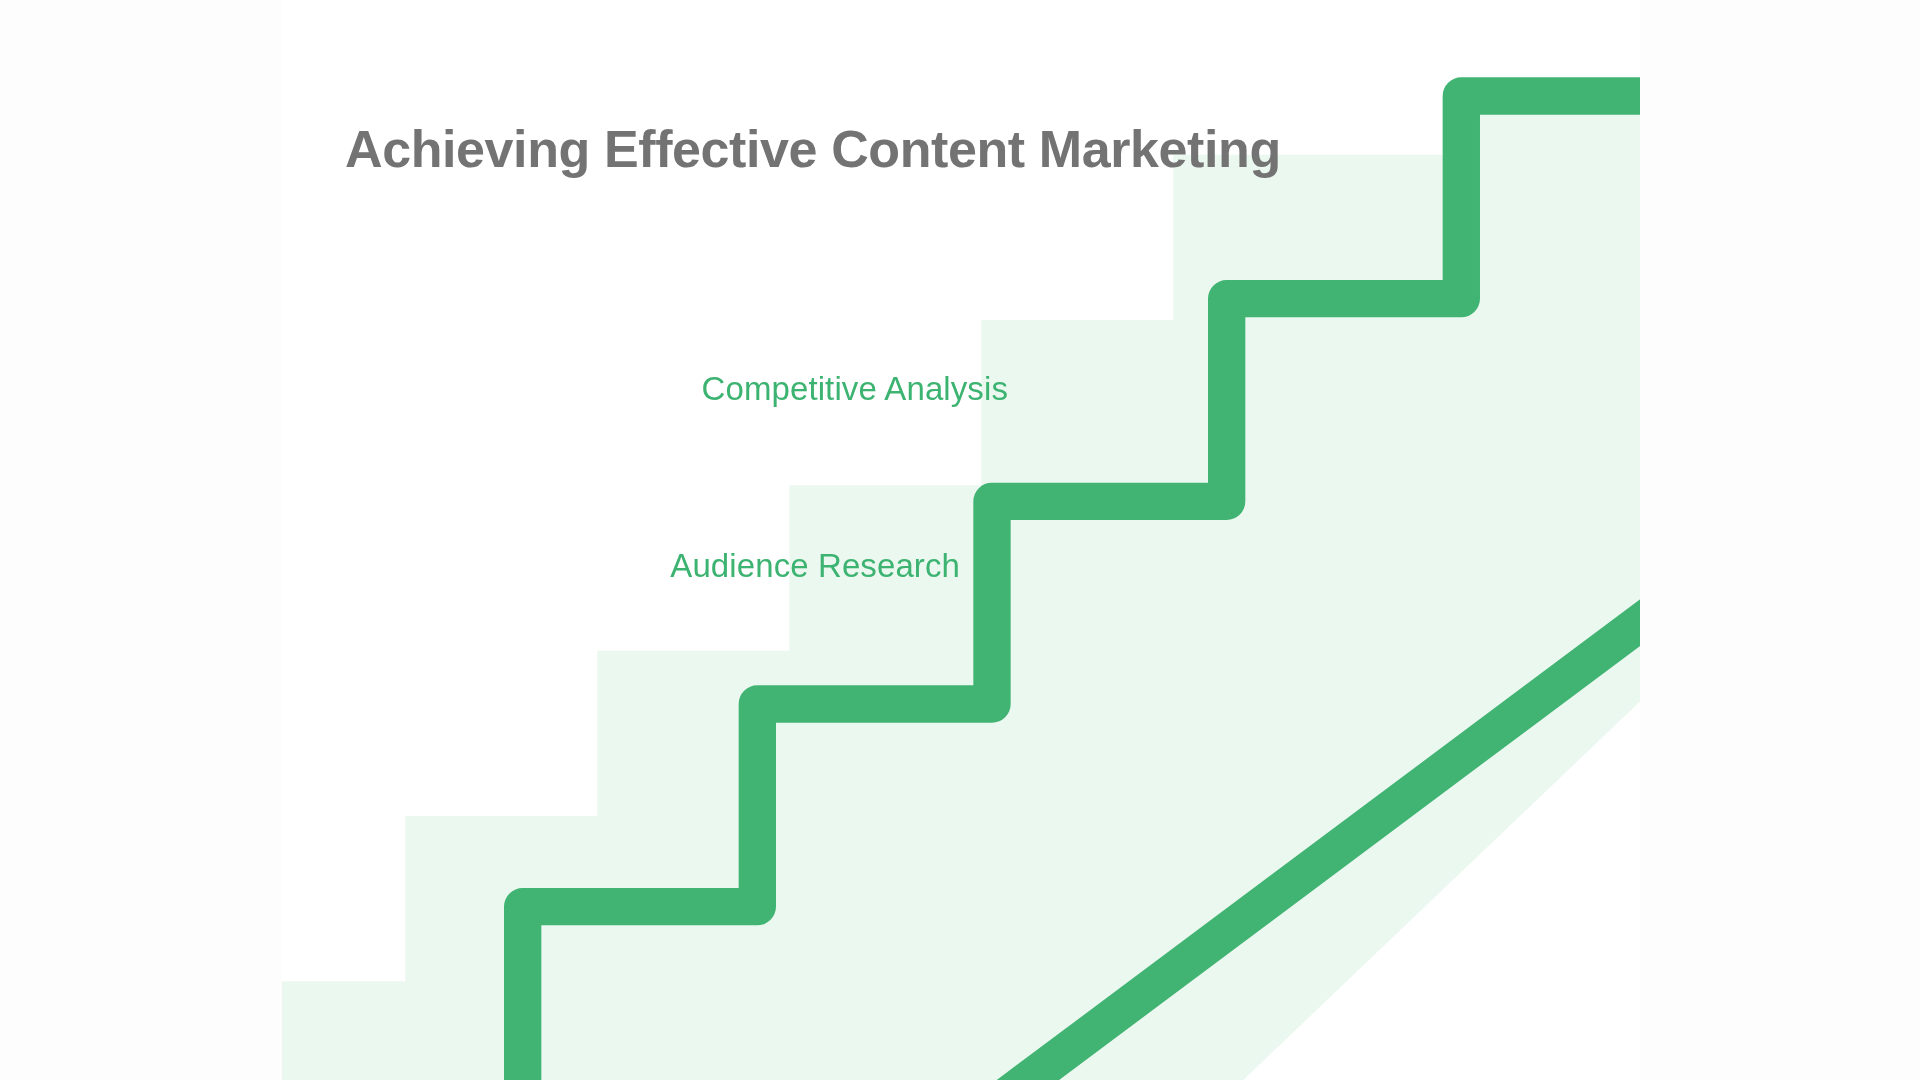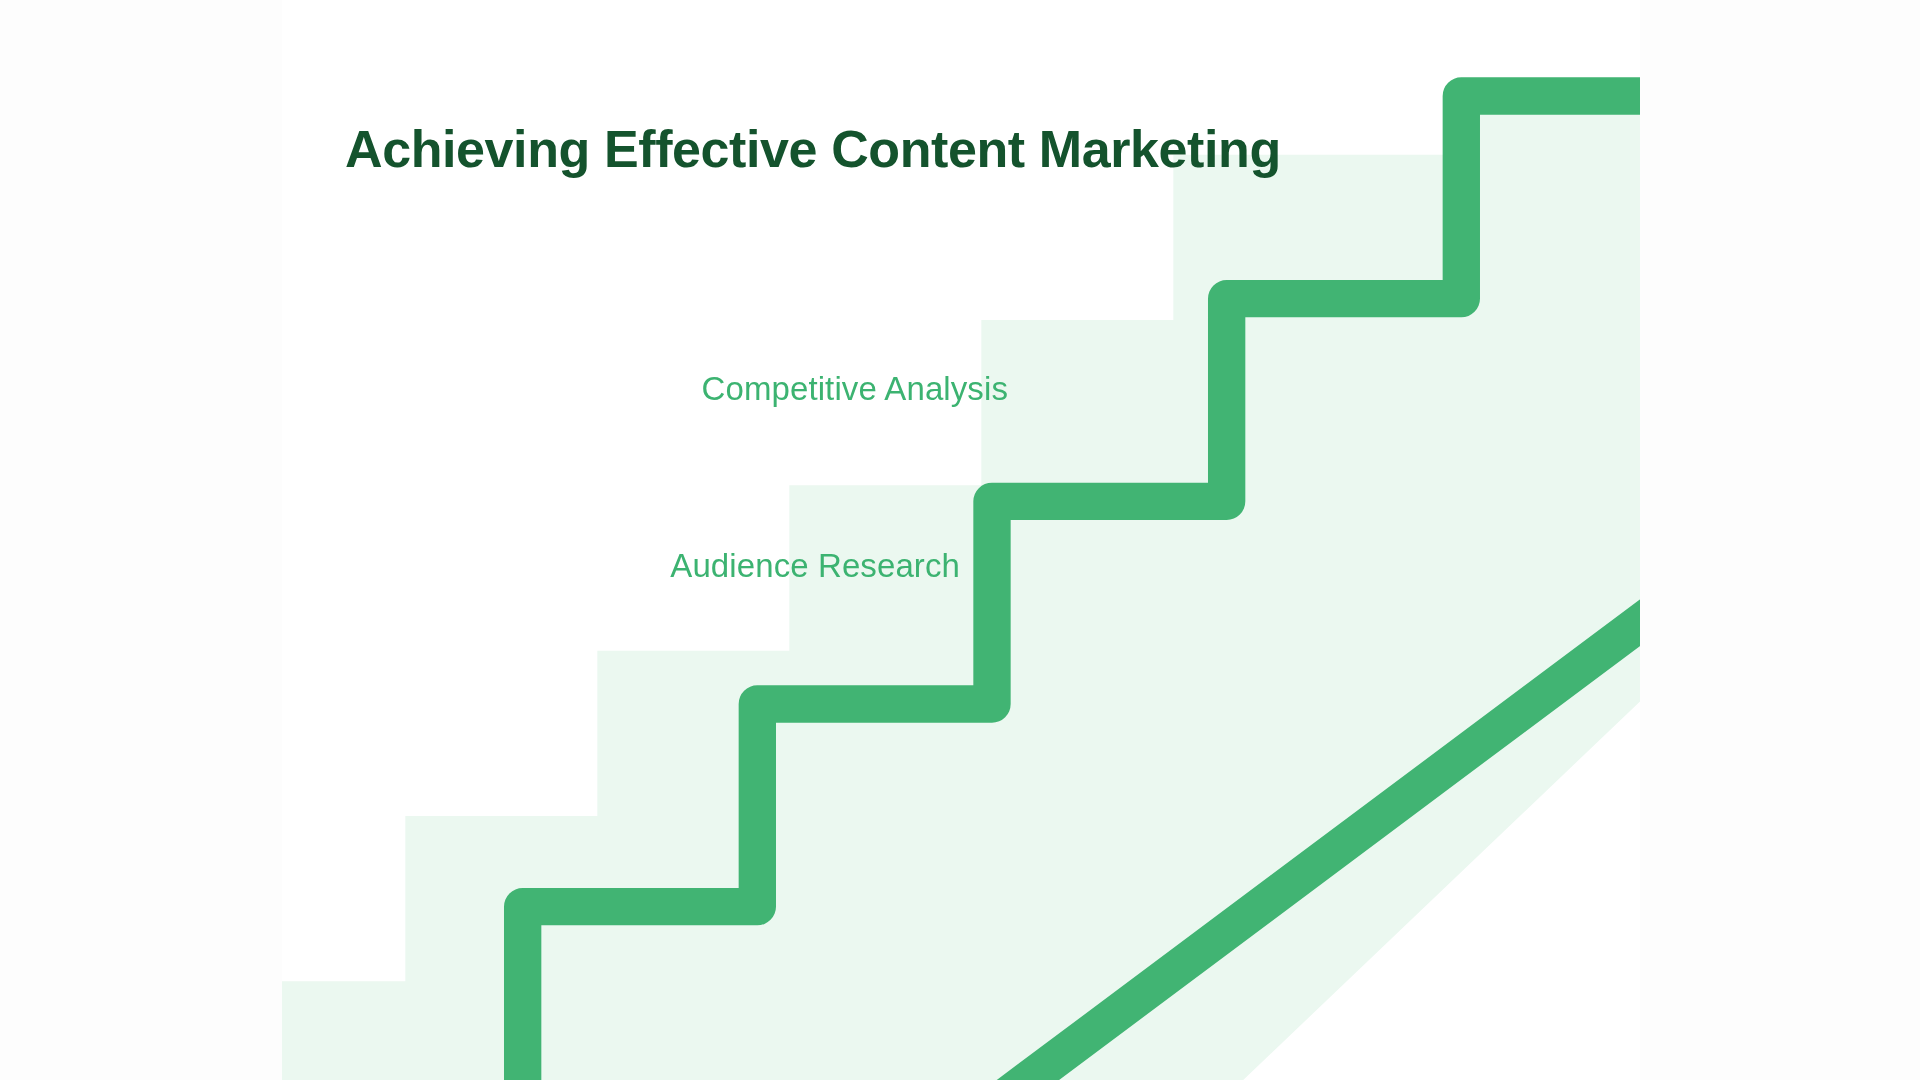--- a/index.html
+++ b/index.html
@@ -33,21 +33,21 @@
   .gutter.right { right: 0; width: 280px; }
 
   #title {
     position: absolute;
     left: 345px;
     top: 120px;
     width: 1200px;
     font-size: 52px;
     font-weight: bold;
     letter-spacing: -0.4px;
-    color: #14532d;
+    color: #737373;
     line-height: 1.15;
     white-space: nowrap;
   }
 
   .stage-label {
     position: absolute;
     font-size: 33px;
     font-weight: 400;
     color: #3CB371;
     white-space: nowrap;

